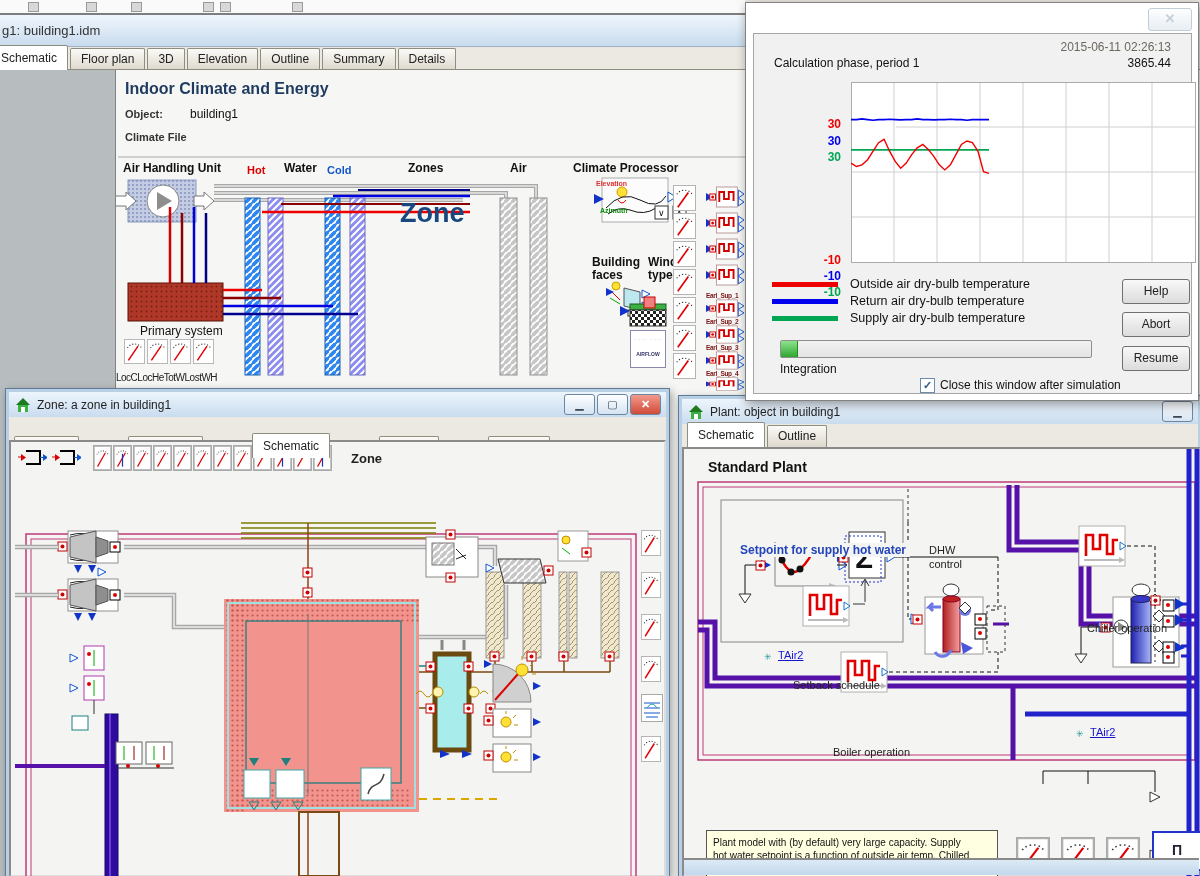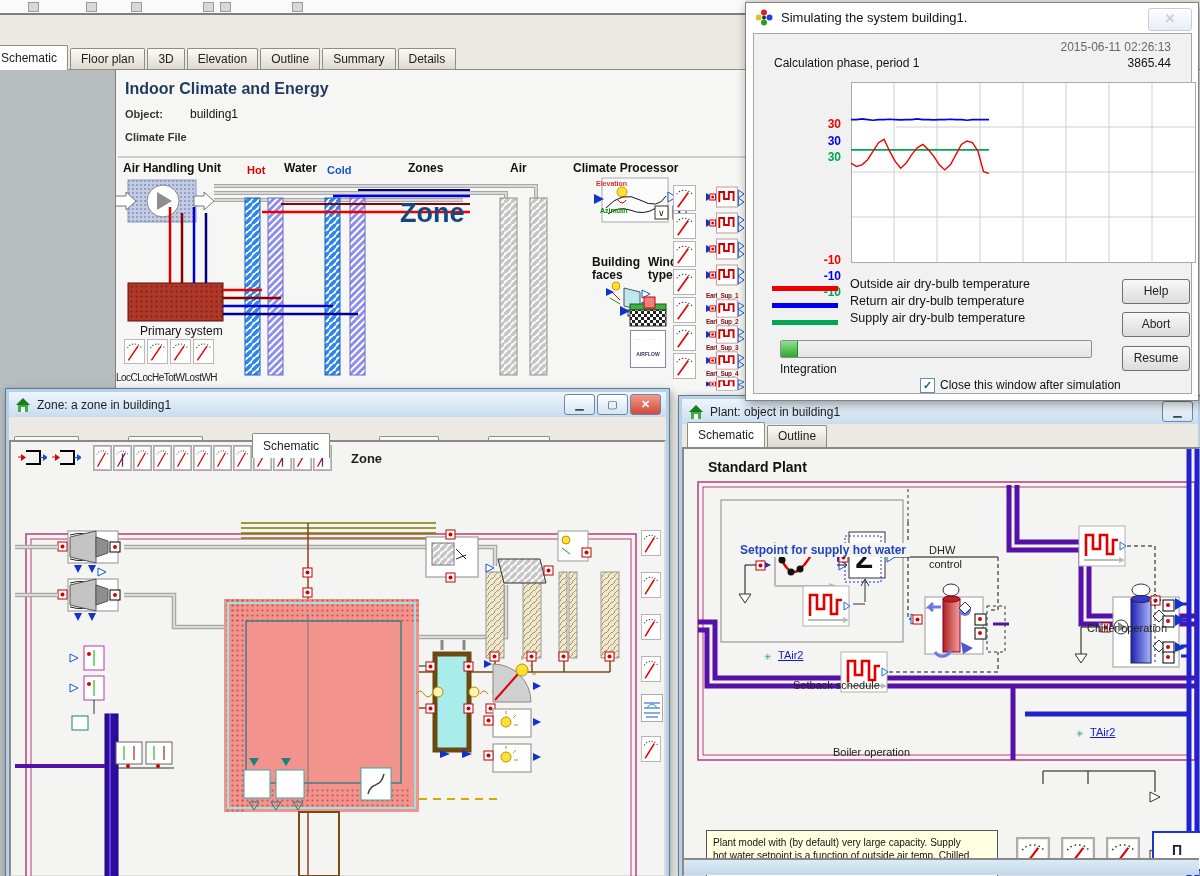--- a/index.html
+++ b/index.html
@@ -33,21 +33,21 @@
   .caption-tiny{font-size:10px;color:#222;letter-spacing:-0.5px;}
   .supl{font-size:6.5px;font-weight:bold;color:#7A1515;letter-spacing:-0.3px;}
   #zone-big-label{font-size:27px;font-weight:bold;color:#17477E;}
   
   #simdlg{left:745px;top:2px;width:452px;height:397px;background:#FFF;border:1px solid #828282;box-shadow:2px 3px 10px rgba(0,0,0,.4);}
   #simdlg .dtitle{position:absolute;left:0;top:0;right:0;height:28px;display:flex;align-items:center;font-size:13px;color:#111;padding-left:10px;}
   #sim-x{position:absolute;right:6px;top:5px;width:42px;height:21px;border:1px solid #C2CDD8;border-radius:3px;background:linear-gradient(#FDFEFF,#E8EEF4);color:#C6CFD8;font-weight:bold;font-size:13px;text-align:center;line-height:20px;}
   #sim-inner{position:absolute;left:7px;top:30px;width:437px;height:359px;border:1px solid #A6A6A6;background:#F1F1F1;}
   .simtxt{font-size:12px;color:#111;}
   .ylab{position:absolute;width:34px;text-align:right;font-size:12px;font-weight:bold;margin-top:40px;}
-  .leg-row{position:absolute;display:flex;align-items:flex-end;}
+  .leg-row{position:absolute;display:flex;align-items:center;}
   .leg-swatch{width:66px;height:5px;margin-right:12px;}
   .leg-lbl{font-size:12.5px;color:#111;}
   .pbtn{position:absolute;width:66px;height:23px;border:1px solid #707070;border-radius:3px;background:linear-gradient(#F8F8F8,#DCDCDC);font-size:12px;color:#222;text-align:center;line-height:22px;}
   #pbar{position:absolute;left:26px;top:336px;width:310px;height:16px;border:1px solid #8E8E8E;border-radius:2px;background:linear-gradient(#F2F2F2,#E4E4E4);}
   #pbar-fill{height:100%;background:linear-gradient(#8FE28F,#2FA62F);border-right:1px solid #1E8E1E;}
   .chk{position:absolute;width:13px;height:13px;border:1px solid #6B8CAE;background:#fff;font-size:11px;line-height:12px;text-align:center;color:#2C5A8C;font-weight:bold;}
   
   #zonewin{left:5px;top:388px;width:663px;height:488px;}
   #plantwin{left:678px;top:395px;width:522px;height:481px;}
   .ztab{height:41px;left:8px;top:28px;gap:47px;}
@@ -125,20 +125,23 @@
 
   <div class="abs" id="topstrip">
     <div class="mini-ico" style="left:28px"></div>
     <div class="mini-ico" style="left:86px"></div>
     <div class="mini-ico" style="left:131px"></div>
     <div class="mini-ico" style="left:203px"></div>
     <div class="mini-ico" style="left:220px"></div>
     <div class="mini-ico" style="left:292px"></div>
   </div>
 
+  <div class="abs" id="main-title">
+    <span>g1: building1.idm</span>
+  </div>
   <div class="tabrow" id="main-tabs">
     <div class="tab active">Schematic</div>
     <div class="tab">Floor plan</div>
     <div class="tab">3D</div>
     <div class="tab">Elevation</div>
     <div class="tab">Outline</div>
     <div class="tab">Summary</div>
     <div class="tab">Details</div>
   </div>
   <div class="abs" style="left:0;top:69px;width:1200px;height:1px;background:#8E8E80"></div>
@@ -840,30 +843,20 @@
             <line x1="5" y1="24" x2="16" y2="8" stroke="#E00000" stroke-width="1.7"></line>
           </svg></div>
 
       <div class="abs" style="left:468px;top:382px;width:46px;height:36px;border:2px solid #2233CC;background:#fff;text-align:center;font-size:14px;font-weight:bold;color:#223;line-height:34px">Π</div>
 
       <div class="scrollstrip" style="left:0;right:0;bottom:0"></div>
     </div>
   </div>
 
   <div class="abs" id="simdlg">
-    <div class="dtitle">
-      <svg width="17" height="17">
-        <circle cx="8" cy="3.5" r="3" fill="#E02020"></circle>
-          <circle cx="13.5" cy="8.5" r="3" fill="#2040E0"></circle>
-        <circle cx="8" cy="13.5" r="3" fill="#20A020"></circle>
-          <circle cx="2.5" cy="8.5" r="3" fill="#E0C020"></circle>
-        <circle cx="8" cy="8.5" r="2" fill="#333"></circle>
-      </svg>
-      <span style="margin-left:8px">Simulating the system building1.</span>
-    </div>
     <div id="sim-x">✕</div>
     <div id="sim-inner">
       <div class="abs simtxt" style="right:20px;top:6px;color:#6A675F">2015-06-11 02:26:13</div>
       <div class="abs simtxt" style="left:20px;top:22px">Calculation phase, period 1</div>
       <div class="abs simtxt" style="right:20px;top:22px">3865.44</div>
 
       <div class="ylab" style="left:53px;top:43px;color:#EE0000">30</div>
       <div class="ylab" style="left:53px;top:60px;color:#0000EE">30</div>
       <div class="ylab" style="left:53px;top:76px;color:#00A651">30</div>
       <div class="ylab" style="left:53px;top:179px;color:#EE0000">-10</div>

